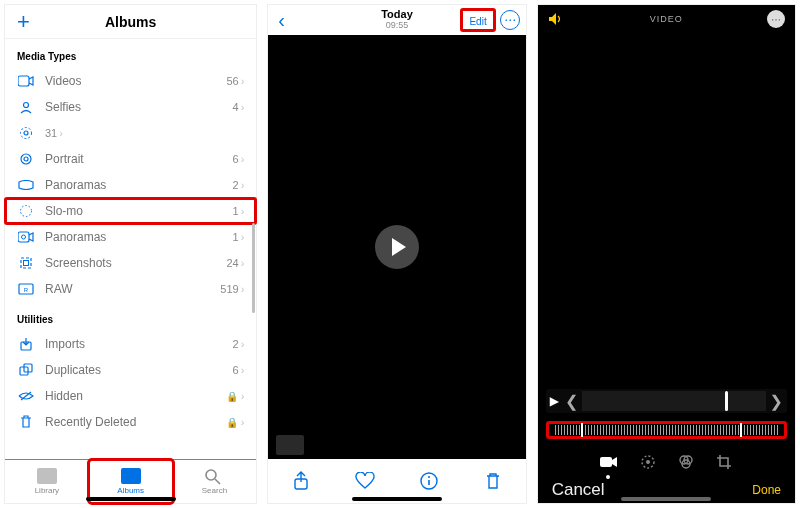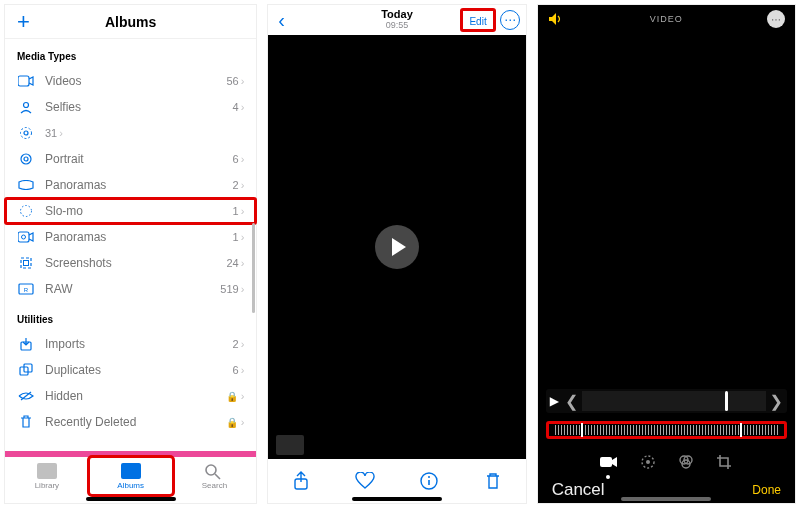--- a/index.html
+++ b/index.html
@@ -16,21 +16,21 @@
   .p1-header .title { font-weight:600; font-size:14px;}
   .section-title { font-weight:700; font-size:10px; padding: 12px 12px 6px 12px;}
   .row { display:flex; align-items:center; height:26px; padding: 0 12px; font-size:12px; position:relative;}
   .row .icon { width:18px; height:18px; margin-right:10px; color:#0071e3; display:flex; align-items:center; justify-content:center;}
   .row .label { color:#737373; flex:1;}
   .row .count { color:#8a8a8e; font-size:11px; margin-right:2px;}
   .row .chev { color:#c5c5c7; font-size:11px;}
   .row .lock { color:#8a8a8e; font-size:10px; margin-right:2px;}
   .row.highlight { outline: 3px solid #e20000; outline-offset:-2px; border-radius:2px; }
   .scrollhint { position:absolute; right:1px; top:218px; width:3px; height:90px; background:#c0c0c0; border-radius:2px;}
-  .tabbar { position:absolute; bottom:8px; left:0; right:0; height:44px; display:flex; border-top:6px solid #ec4899; }
+  .tabbar { position:absolute; bottom:0; left:0; right:0; height:44px; display:flex; border-top:1px solid #ec4899; }
   .tabitem { flex:1; display:flex; flex-direction:column; align-items:center; justify-content:center; gap:2px; font-size:8px; color:#8a8a8e;}
   .tabitem.active { color:#0071e3;}
   .tabitem .ticon { width:20px; height:16px; background:#c0c0c0; border-radius:2px; position:relative;}
   .tabitem.active .ticon { background:#0071e3;}
   .tabitem.highlight { outline: 3px solid #e20000; outline-offset:-1px; border-radius:3px;}
   .homebar { position:absolute; bottom:2px; left:50%; transform:translateX(-50%); width:90px; height:4px; background:#000; border-radius:3px;}
 
   
   .p2-header { height:30px; display:flex; align-items:center; justify-content:center; position:relative; background:#fff;}
   .p2-header .back { position:absolute; left:10px; color:#0071e3; font-size:20px; font-weight:400;}

